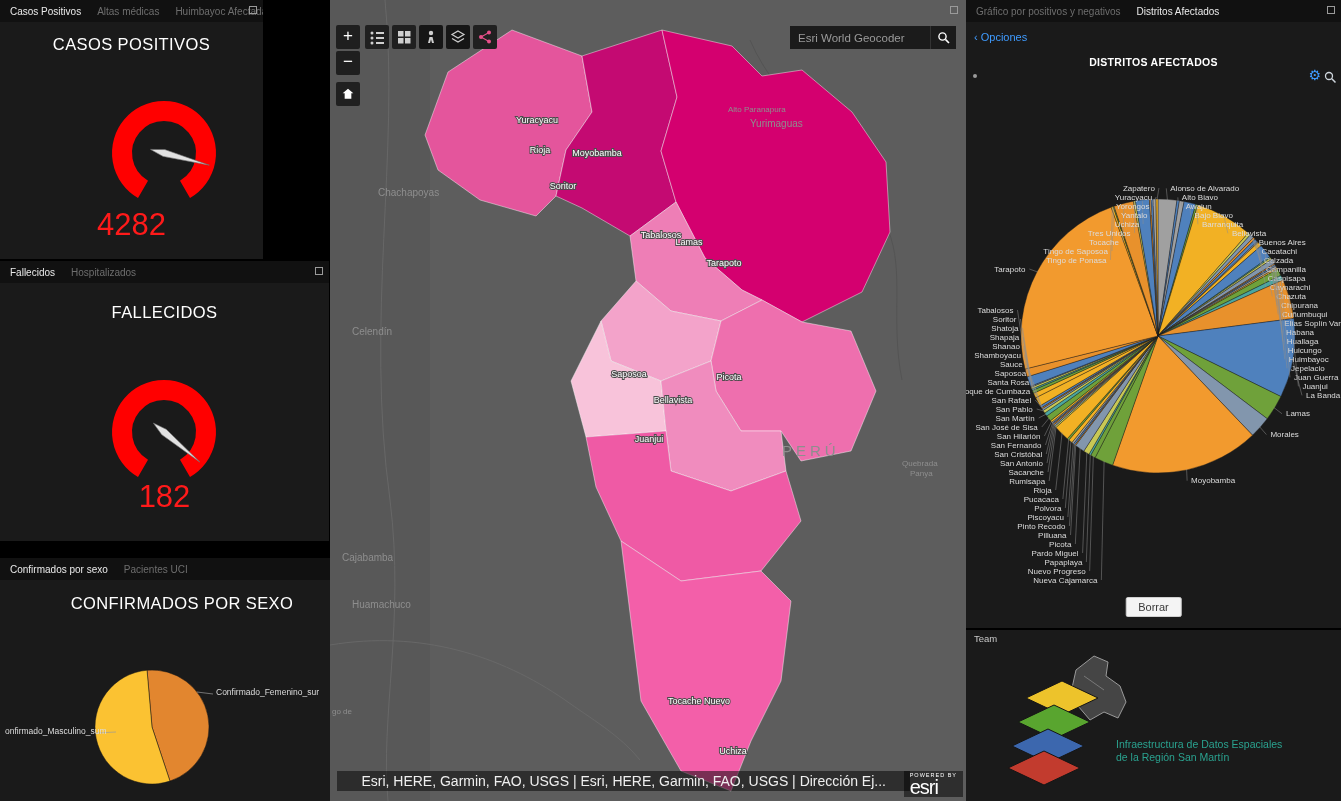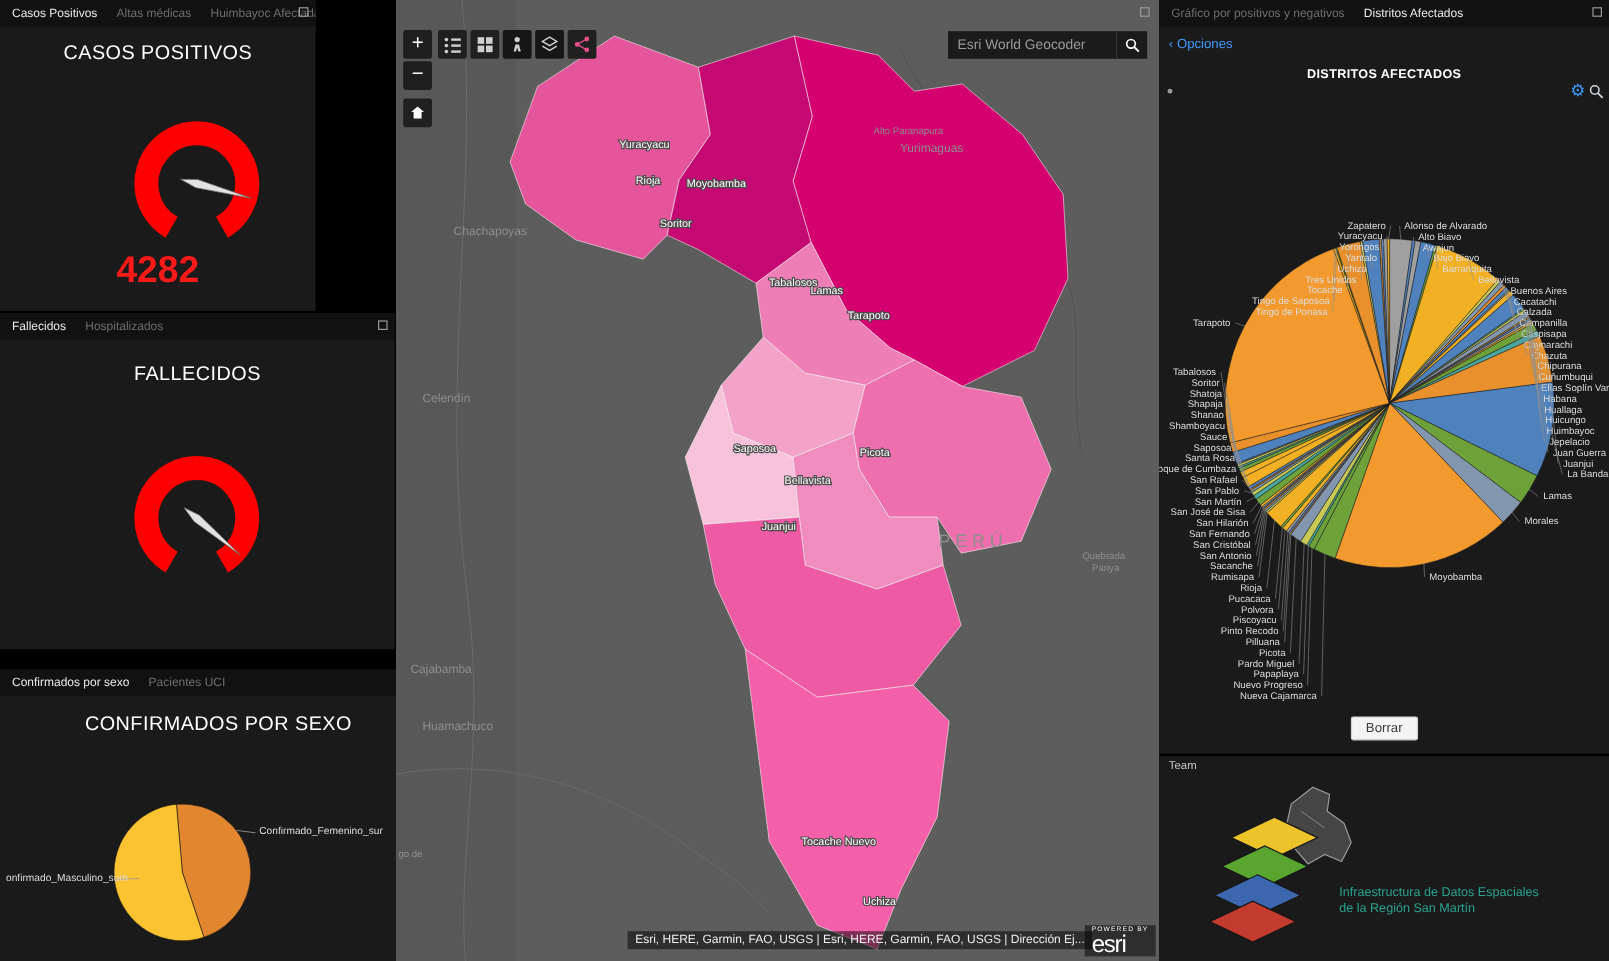--- a/index.html
+++ b/index.html
@@ -4,31 +4,31 @@
 <style>
 *{box-sizing:border-box}
 html,body{margin:0;padding:0;width:1341px;height:801px;background:#000;font-family:"Liberation Sans",sans-serif;overflow:hidden}
 .panel{position:absolute;background:#1a1a1a;overflow:hidden}
 .panel-header{height:22px;background:#111;display:flex;align-items:center;padding:0 10px;position:relative}
 .tabs{display:flex;gap:16px}
 .tab{font-size:10px;color:#6e6e6e;white-space:nowrap;cursor:default}
 .tab.active{color:#eaeaea}
 .max-icon{position:absolute;right:6px;top:6px;width:8px;height:8px;border:1px solid #9a9a9a}
 .panel-title{position:relative;text-align:center;color:#fff;font-size:16.5px;font-weight:500;letter-spacing:.4px}
-.gauge-num{position:absolute;width:100%;text-align:center;color:#ff1a1a;font-size:31px;font-weight:700}
+.gauge-num{position:absolute;width:100%;text-align:center;color:#ff1a1a;font-size:31px;font-weight:400}
 .pie-label{position:absolute;font-size:8.5px;color:#dcdcdc;white-space:nowrap}
 .gear{position:absolute;color:#9a9a9a;font-size:14px;line-height:14px}
 #map-panel{position:absolute;left:330px;top:0;width:636px;height:801px;background:#5d5d5d}
 .zoom-btn{position:absolute;width:24px;height:24px;background:#1f1f1f;color:#fff;font-size:17px;line-height:22px;text-align:center;border-radius:2px}
 .tool-btn{position:absolute;width:24px;height:24px;background:#202020;border-radius:2px;display:flex;align-items:center;justify-content:center}
 .search-box{position:absolute;display:flex}
 .search-box input{width:140px;height:23px;background:#1b1b1b;border:none;color:#ddd;font-size:11.5px;padding:0 8px;outline:none}
 .search-box input::placeholder{color:#9a9a9a}
 .search-btn{width:26px;height:23px;background:#1b1b1b;border-left:1px solid #333;display:flex;align-items:center;justify-content:center}
-.attr-bar{position:absolute;bottom:10px;right:56px;background:rgba(0,0,0,.5);color:#efefef;font-size:10px;padding:2px 6px;white-space:nowrap}
+.attr-bar{position:absolute;bottom:10px;right:56px;background:rgba(0,0,0,.5);color:#efefef;font-size:14px;padding:2px 24px;white-space:nowrap}
 .powered{position:absolute;bottom:4px;right:3px;background:rgba(0,0,0,.5);color:#fff;padding:1px 6px;text-align:left}
 .powered .pb{font-size:5.5px;letter-spacing:1px}
 .powered .esri{font-size:20px;font-weight:400;letter-spacing:-1px;line-height:18px}
 .blue{color:#3f9bff}
 .btn-borrar{position:absolute;left:50%;transform:translateX(-50%);top:597px;background:#f4f4f4;color:#3a3a3a;font-size:11px;padding:3px 12px;border-radius:2px;border:1px solid #cfcfcf}
 .brand{position:absolute;font-weight:700;color:#8d8d8d;letter-spacing:1px}
 .tagline{position:absolute;color:#2aa28f;font-size:10.5px;line-height:13px}
 .dot{position:absolute;width:4px;height:4px;border-radius:50%;background:#9a9a9a}
 </style>
 </head>
@@ -57,20 +57,21 @@
         <span class="tab active">Fallecidos</span>
         <span class="tab">Hospitalizados</span>
       </div>
     <div class="max-icon"></div>
   </div>
   <div class="panel-title" style="margin-top:20px">FALLECIDOS</div>
   <svg id="gauge-fallecidos" width="329" height="150" style="position:absolute;top:96px;left:0">
       <path d="M143 111.37306695894642 A42 42 0 1 1 185 111.37306695894642" stroke="#ff0000" stroke-width="20" fill="none"></path>
       <polygon points="200.00408882659195,105.21101765526734 161.75024336609712,77.68115555091643 153.2753777963343,66.00097346438845 166.24975663390288,72.31884444908357" fill="#e2e2e2" stroke="#6a6a6a" stroke-width="0.6"></polygon>
     </svg>
+  <div class="gauge-num" style="top:218px">182</div>
 </div>
 
 <div class="panel" id="panel-sexo" style="left:0;top:558px;width:364px;height:258px">
   <div class="panel-header">
     <div class="tabs" id="tabs-sexo">
         <span class="tab active">Confirmados por sexo</span>
         <span class="tab">Pacientes UCI</span>
       </div>
     <div class="max-icon"></div>
   </div>

